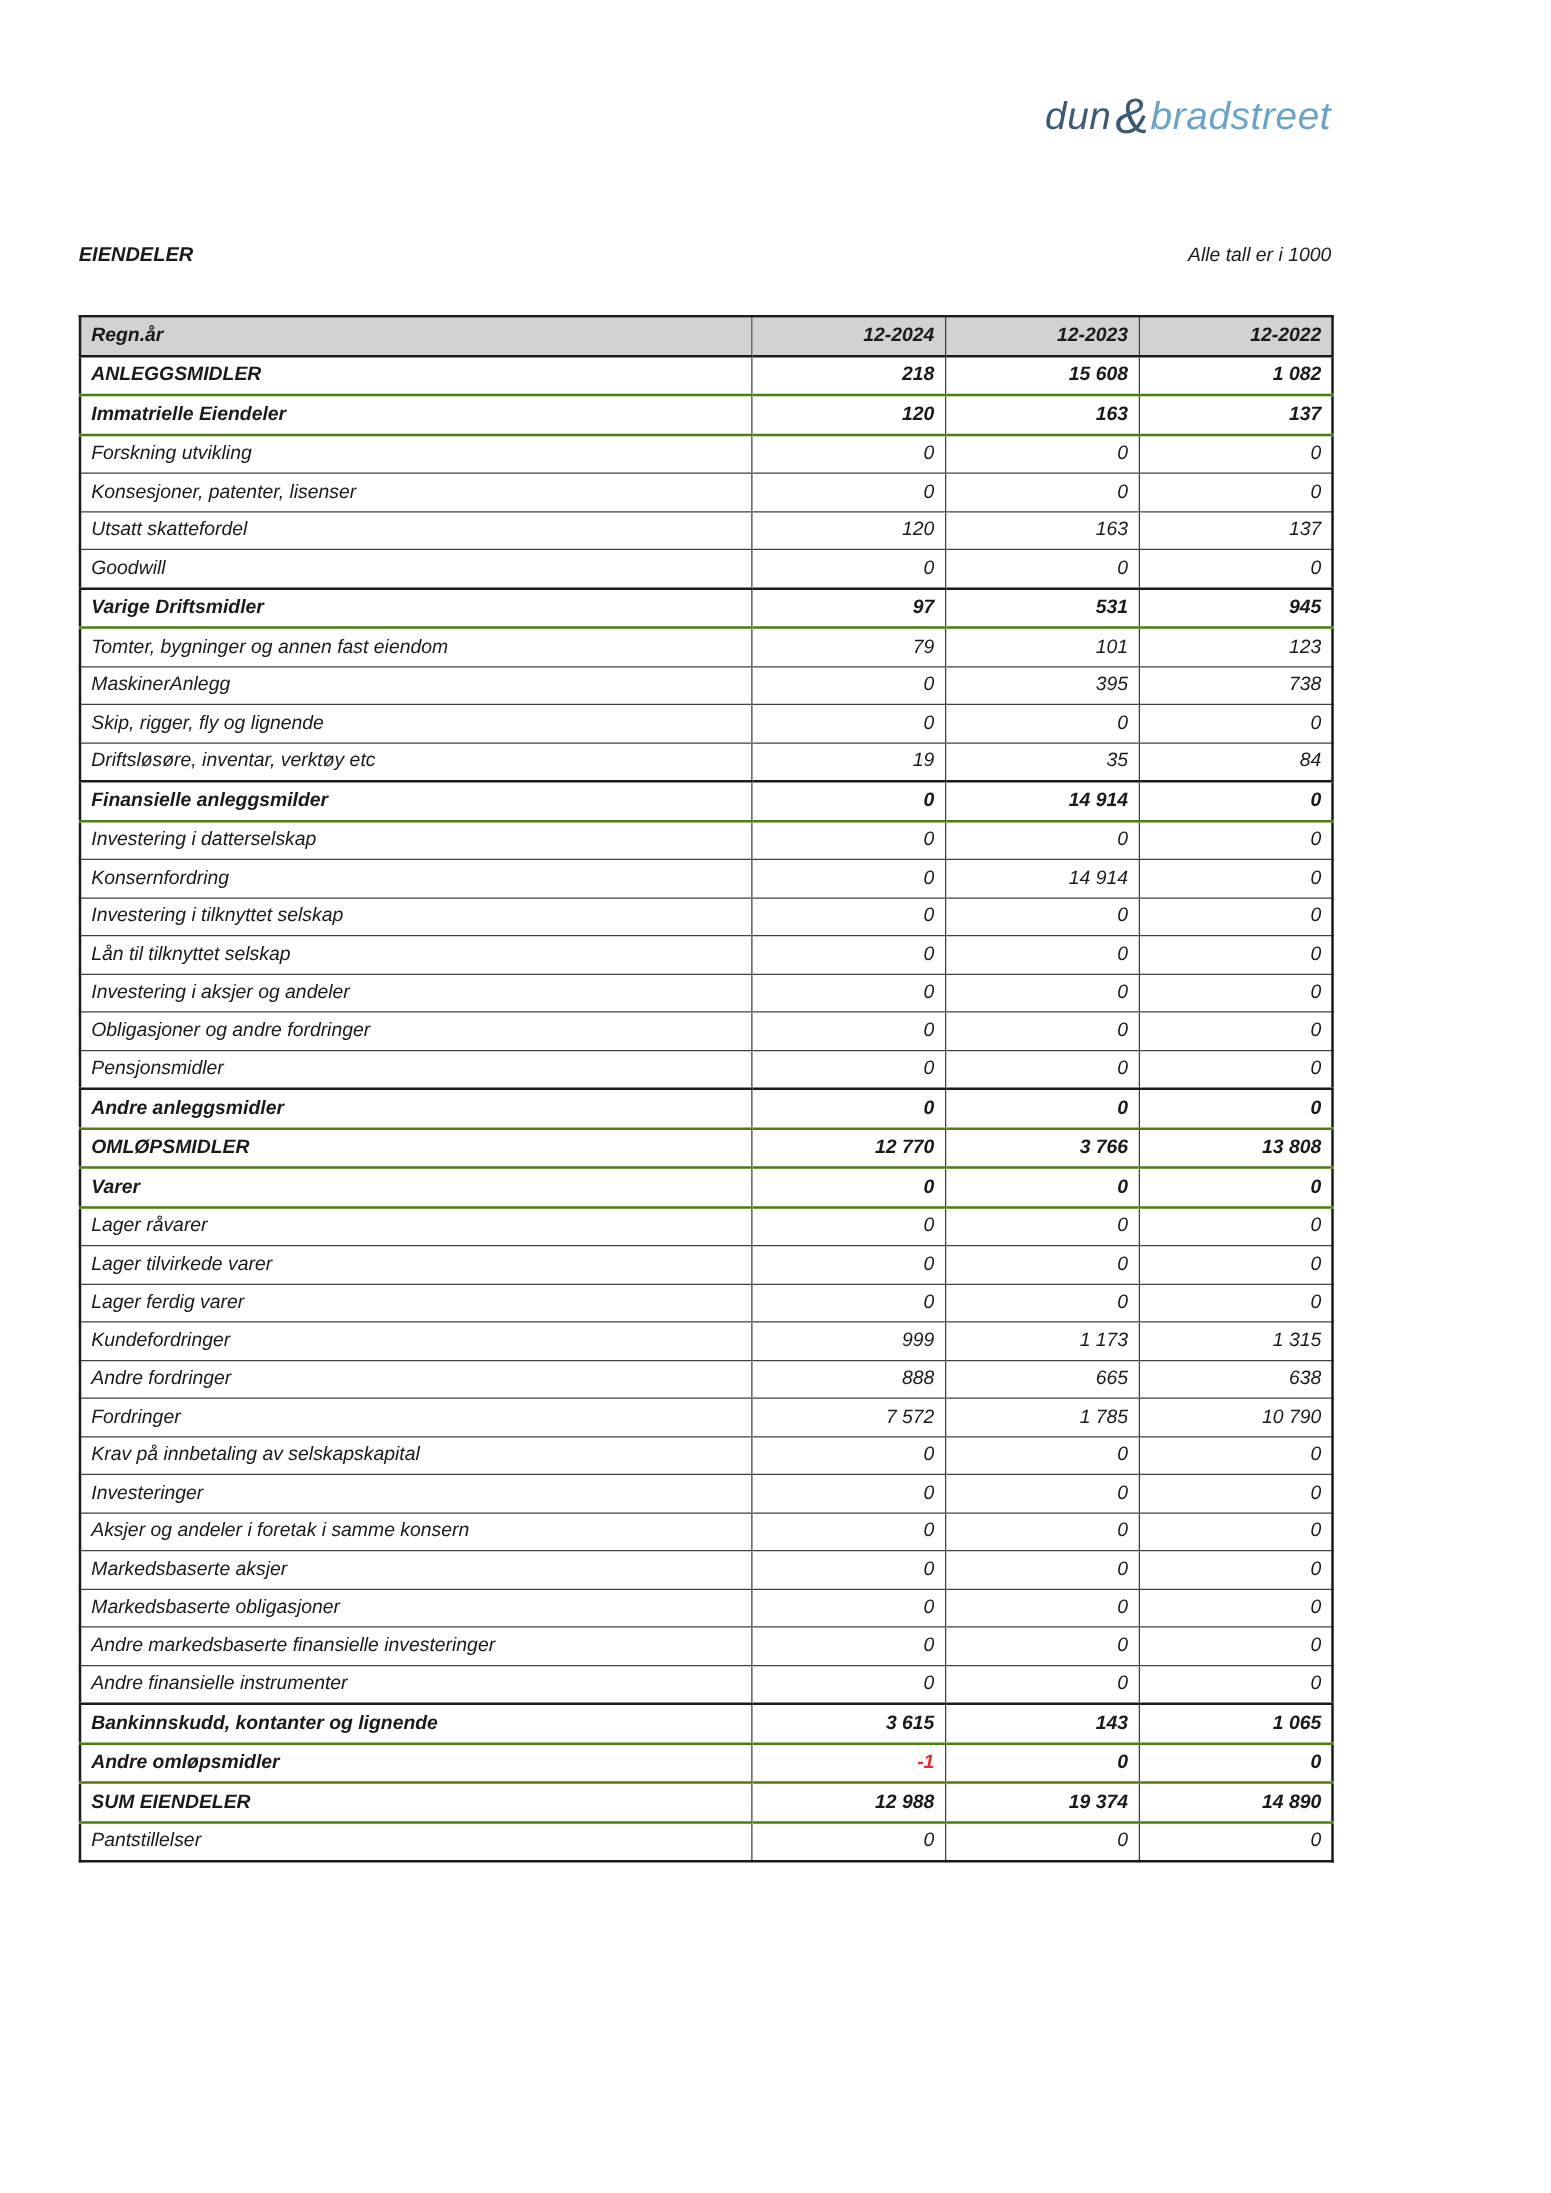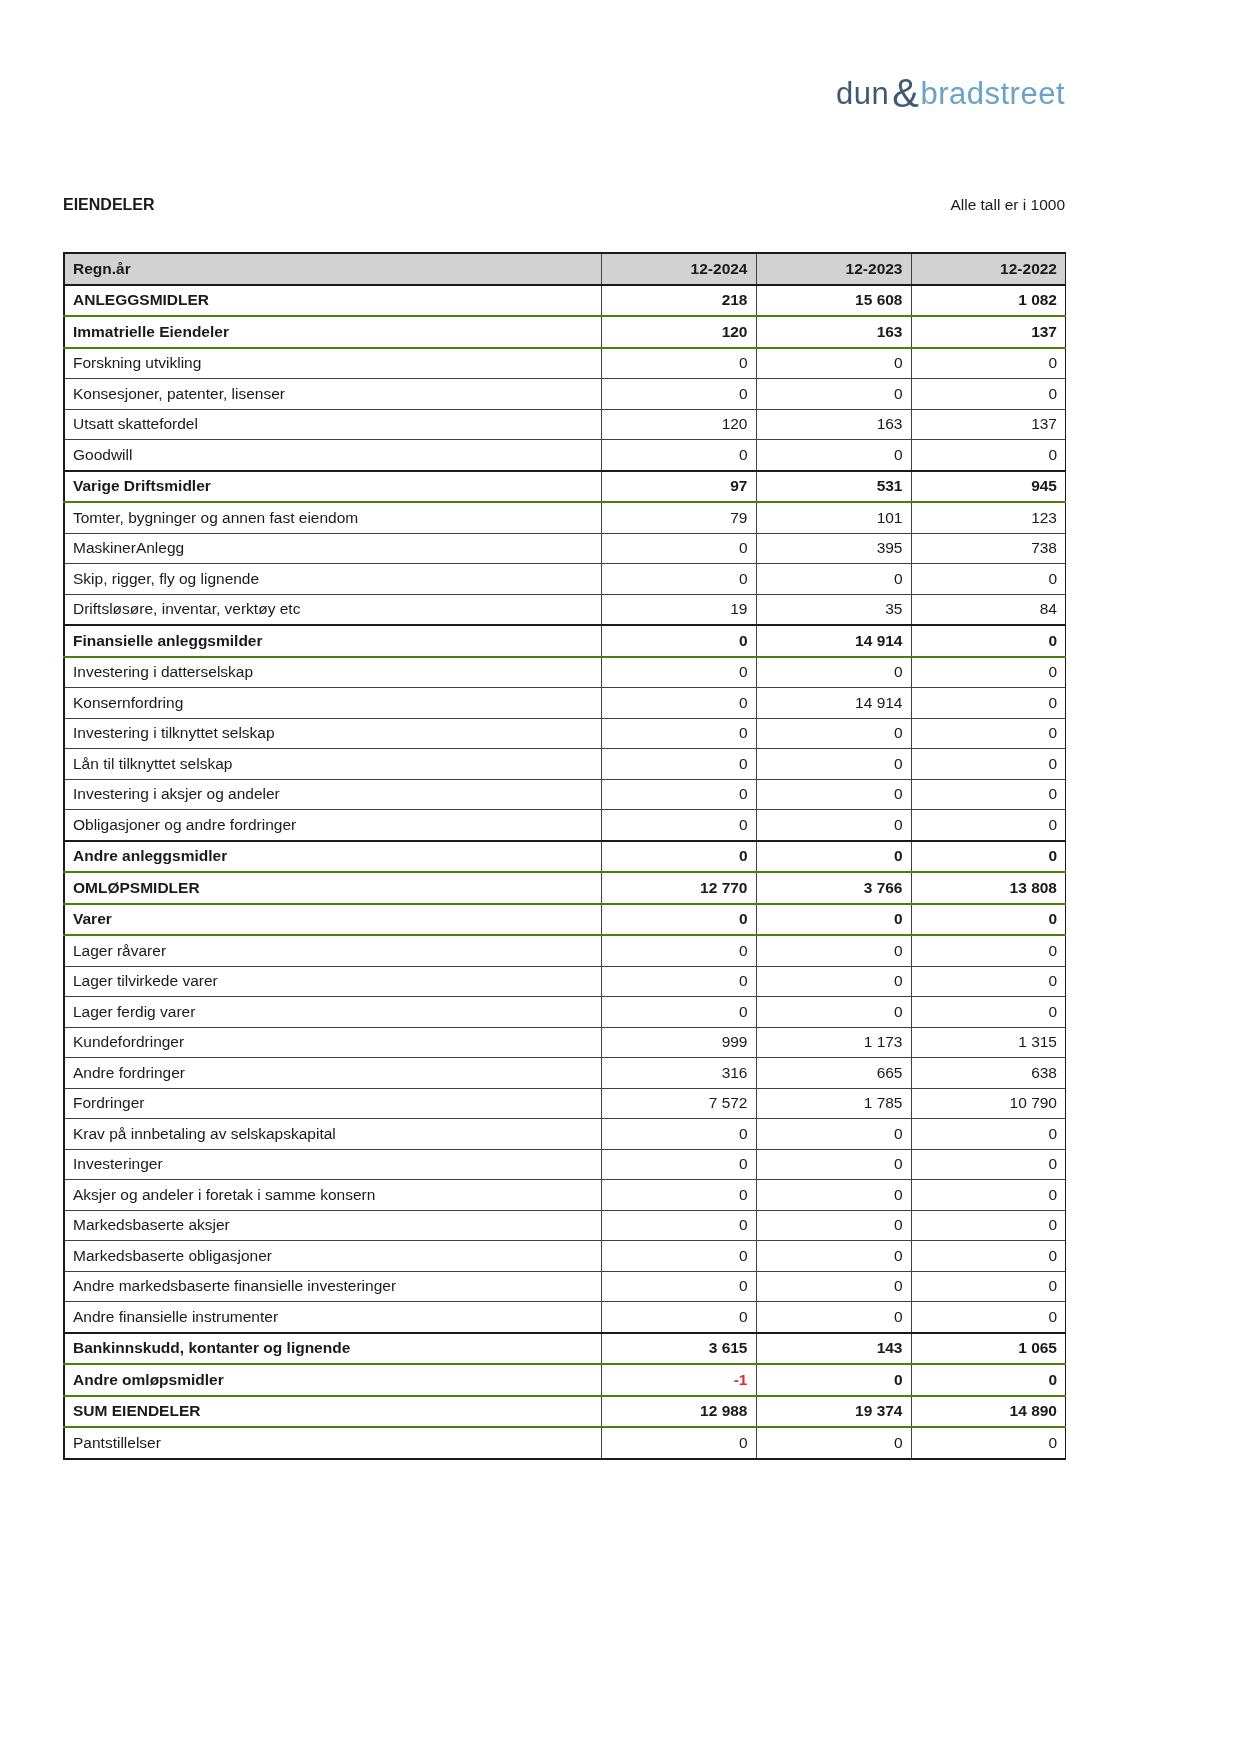--- a/index.html
+++ b/index.html
@@ -4,24 +4,25 @@
 <style>
   html, body {
     margin: 0;
     padding: 0;
     background: #ffffff;
     font-family: "Liberation Sans", sans-serif;
     color: #1a1a1a;
   }
   .page {
     position: relative;
-    width: 1066px;
+    width: 1241px;
     height: 1754px;
     background: #ffffff;
     overflow: hidden;
+    font-style: italic;
   }
   
   .logo {
     position: absolute;
     top: 68px;
     left: 63px;
     width: 1002px;
     text-align: right;
     font-size: 31px;
     letter-spacing: 0.5px;
@@ -244,20 +245,26 @@
             <td class="num">0</td>
             <td class="num">0</td>
             <td class="num">0</td>
           </tr>
           <tr>
             <td>Obligasjoner og andre fordringer</td>
             <td class="num">0</td>
             <td class="num">0</td>
             <td class="num">0</td>
           </tr>
+          <tr>
+            <td>Pensjonsmidler</td>
+            <td class="num">0</td>
+            <td class="num">0</td>
+            <td class="num">0</td>
+          </tr>
           <tr class="bold">
             <td>Andre anleggsmidler</td>
             <td class="num">0</td>
             <td class="num">0</td>
             <td class="num">0</td>
           </tr>
           <tr class="bold">
             <td>OMLØPSMIDLER</td>
             <td class="num">12 770</td>
             <td class="num">3 766</td>
@@ -288,21 +295,21 @@
             <td class="num">0</td>
           </tr>
           <tr>
             <td>Kundefordringer</td>
             <td class="num">999</td>
             <td class="num">1 173</td>
             <td class="num">1 315</td>
           </tr>
           <tr>
             <td>Andre fordringer</td>
-            <td class="num">316</td>
+            <td class="num">888</td>
             <td class="num">665</td>
             <td class="num">638</td>
           </tr>
           <tr>
             <td>Fordringer</td>
             <td class="num">7 572</td>
             <td class="num">1 785</td>
             <td class="num">10 790</td>
           </tr>
           <tr>

